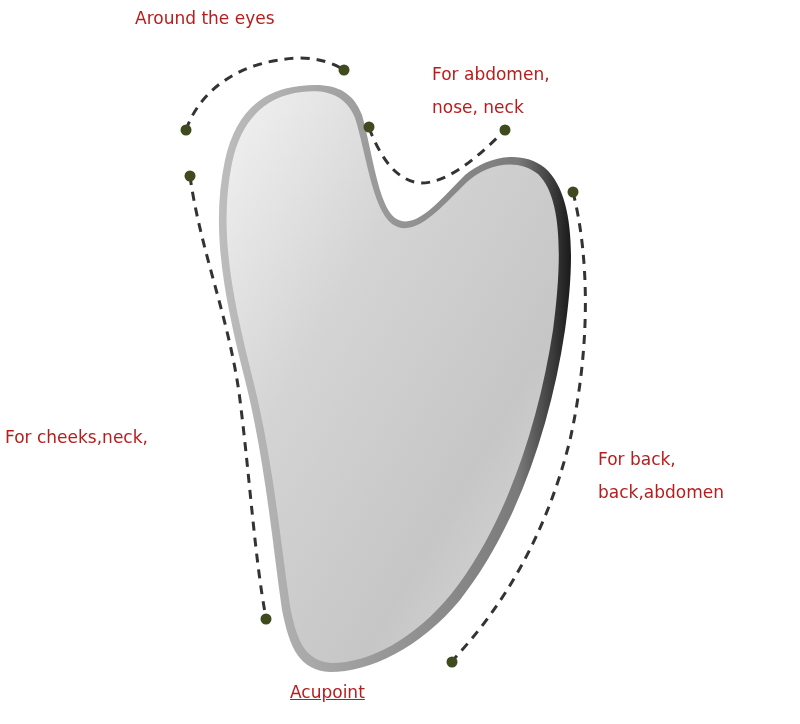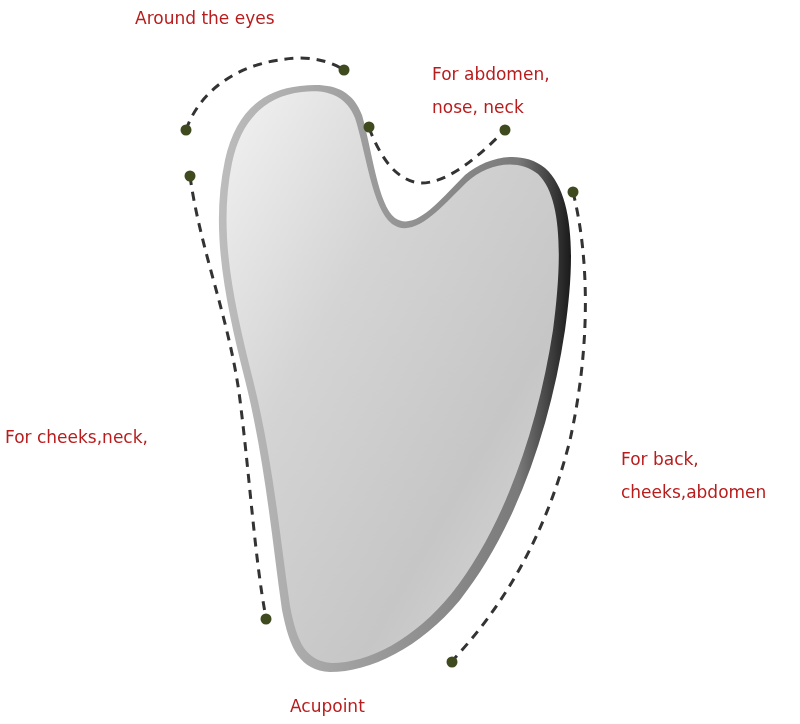--- a/index.html
+++ b/index.html
@@ -1,22 +1,22 @@
 <!DOCTYPE html>
 <html><head>
 <meta charset="utf-8">
 <style>
   html, body { margin: 0; padding: 0; background: #ffffff; }
   body { width: 800px; height: 724px; position: relative; overflow: hidden; font-family: "DejaVu Sans", sans-serif; }
   .label { position: absolute; color: #b91c1c; font-size: 17px; line-height: 33px; white-space: nowrap; }
   #l-eyes { left: 135px; top: 2px; }
   #l-finger { left: 432px; top: 58px; text-align: left; }
   #l-cheeks { left: 5px; top: 377px; margin-top: 44px; }
-  #l-back { left: 598px; top: 443px; margin-left: 23px; }
-  #l-acu { left: 290px; top: 690px; }
+  #l-back { left: 598px; top: 443px; }
+  #l-acu { left: 290px; top: 676px; text-decoration: underline; }
   svg.stage { position: absolute; left: 0; top: 0; }
 </style>
 </head>
 <body>
 
 <svg class="stage" width="800" height="724" viewBox="0 0 800 724">
   <defs>
     <linearGradient id="steel" x1="0" y1="0" x2="1" y2="1">
       <stop offset="0" stop-color="#f2f2f2"></stop>
       <stop offset="0.35" stop-color="#d4d4d4"></stop>
@@ -81,17 +81,17 @@
 </div>
 <div class="label" id="l-finger">
   <div>For abdomen,</div>
   <div>nose, neck</div>
 </div>
 <div class="label" id="l-cheeks">
   <div>For cheeks,neck,</div>
 </div>
 <div class="label" id="l-back">
   <div>For back,</div>
-  <div>cheeks,abdomen</div>
+  <div>back,abdomen</div>
 </div>
 <div class="label" id="l-acu">
   <span>Acupoint</span>
 </div>
 
 </body></html>

